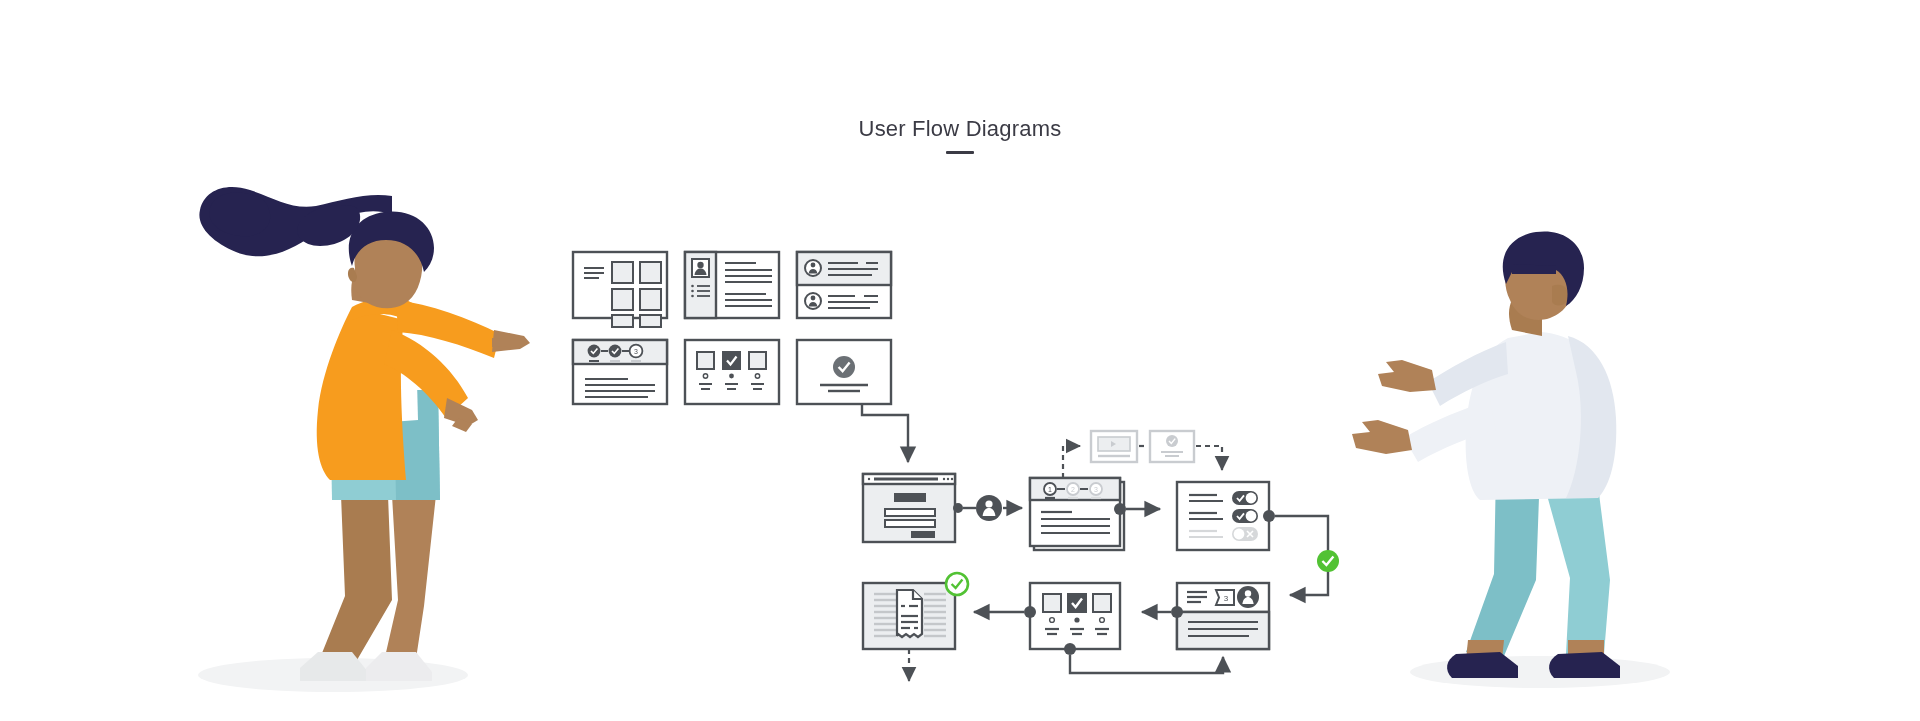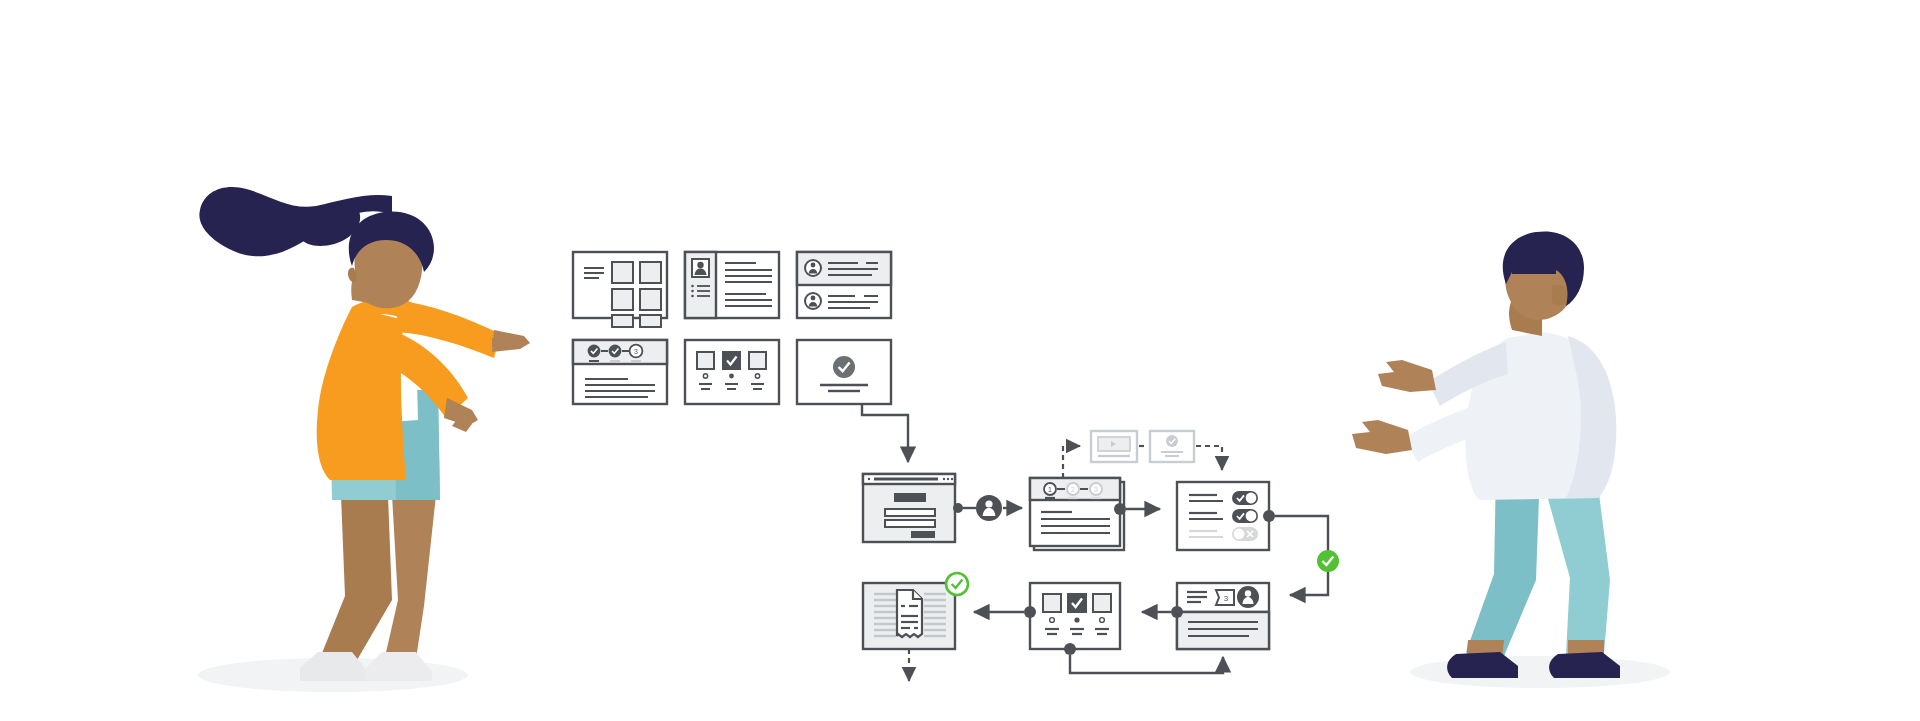--- a/index.html
+++ b/index.html
@@ -28,20 +28,24 @@
 
   
   .layer{position:absolute;left:0;top:0;width:1920px;height:721px;pointer-events:none;}
   .layer svg{display:block;}
 </style>
 </head>
 <body>
 
 <div class="stage">
 
+  <div class="title-wrap">
+    <span class="title">User Flow Diagrams</span>
+    <span class="title-rule"></span>
+  </div>
 
   <div class="layer">
     <svg width="1920" height="721" viewBox="0 0 1920 721" xmlns="http://www.w3.org/2000/svg">
       <g>
         <ellipse cx="333" cy="675" rx="135" ry="17" fill="#f2f3f4"></ellipse>
       </g>
 
       <g>
         <path d="M341 495 L388 495 L392 600 L350 672 L316 668 L345 596 Z" fill="#a97c50"></path>
         <path d="M392 495 L436 495 L424 606 L414 672 L382 670 L398 600 Z" fill="#b08258"></path>

